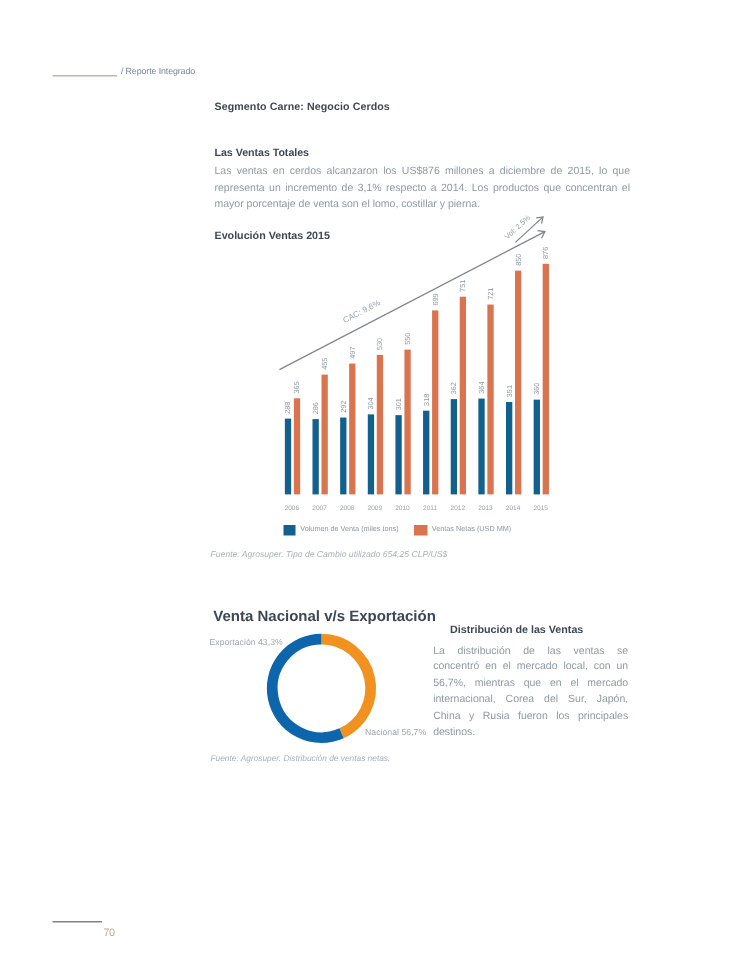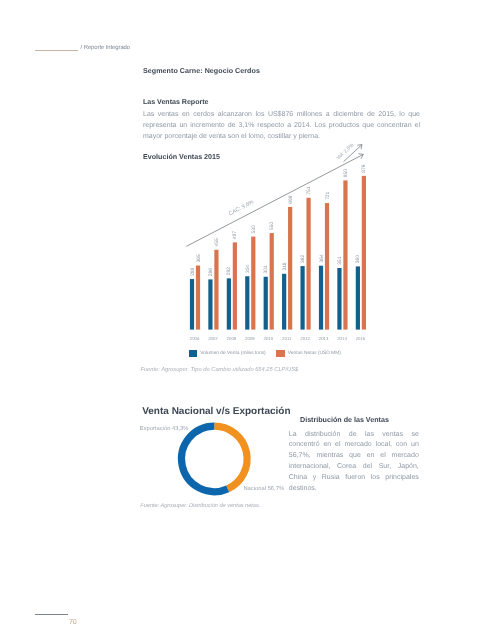--- a/index.html
+++ b/index.html
@@ -40,21 +40,21 @@
 </style>
 </head>
 <body>
 
 <div class="page">
 
   <div class="hdr-rule"></div>
   <div class="hdr-label">/ Reporte Integrado</div>
 
   <div class="sec-title">Segmento Carne: Negocio Cerdos</div>
-  <div class="sub-head">Las Ventas Reporte</div>
+  <div class="sub-head">Las Ventas Totales</div>
   <div class="para">Las ventas en cerdos alcanzaron los US$876 millones a diciembre de 2015, lo que representa un incremento de 3,1% respecto a 2014. Los productos que concentran el mayor porcentaje de venta son el lomo, costillar y pierna.</div>
   <div class="chart-head">Evolución Ventas 2015</div>
 
   <svg class="barchart" id="barsvg" viewBox="0 0 495 640" width="495" height="640">
       <rect x="154.90" y="279.06" width="4.2" height="50.54" fill="#11608d"></rect>
       <text x="158.60" y="275.86" font-size="4.9" fill="#8e98a5" font-family="&quot;Liberation Sans&quot;,sans-serif" text-anchor="start" transform="rotate(-90 158.60 275.86)">288</text>
       <rect x="160.90" y="265.54" width="4.2" height="64.06" fill="#d9744e"></rect>
       <text x="164.60" y="262.34" font-size="4.9" fill="#8e98a5" font-family="&quot;Liberation Sans&quot;,sans-serif" text-anchor="start" transform="rotate(-90 164.60 262.34)">365</text>
       <text x="159.60" y="339.9" font-size="4.35" fill="#97a0ab" font-family="&quot;Liberation Sans&quot;,sans-serif" text-anchor="middle">2006</text>
       <rect x="173.33" y="279.41" width="4.2" height="50.19" fill="#11608d"></rect>

